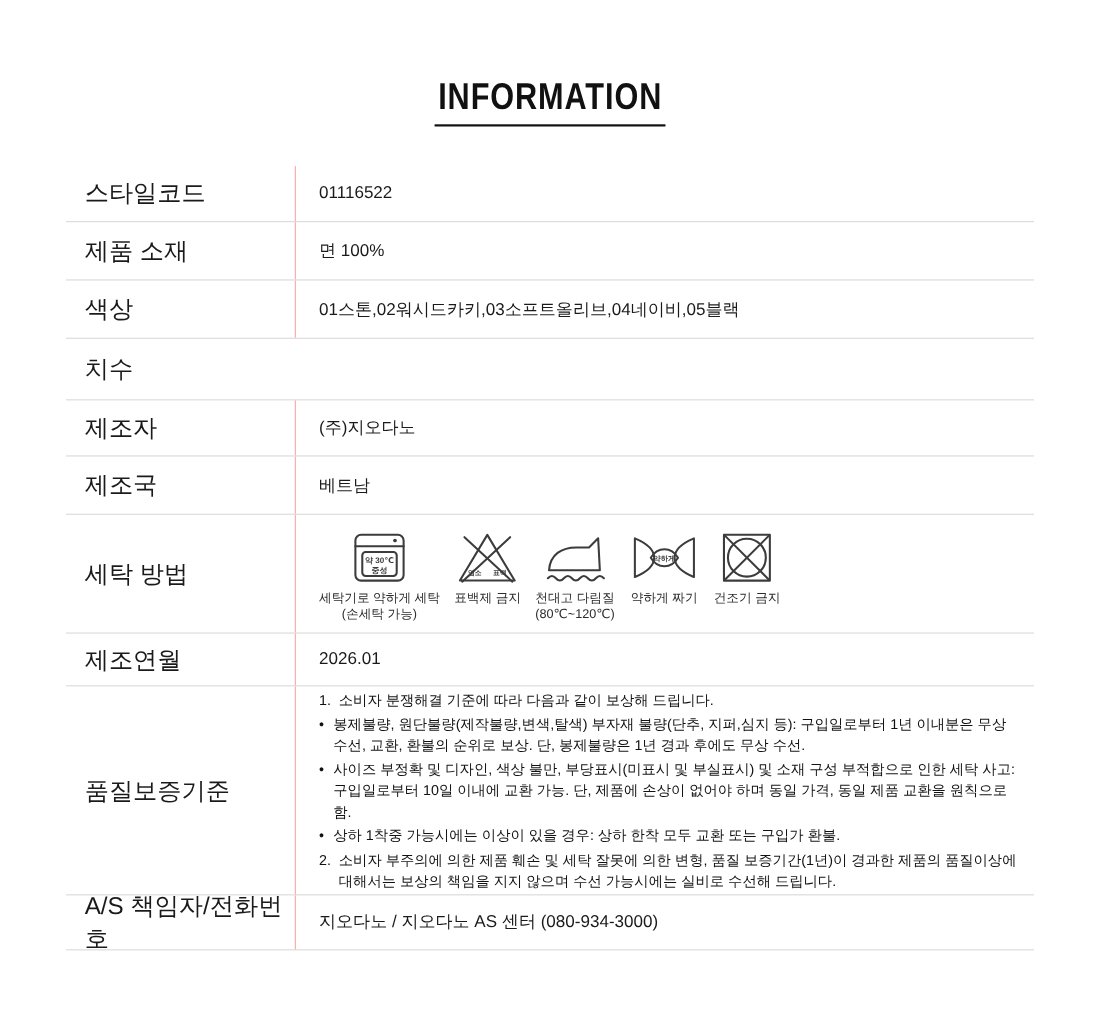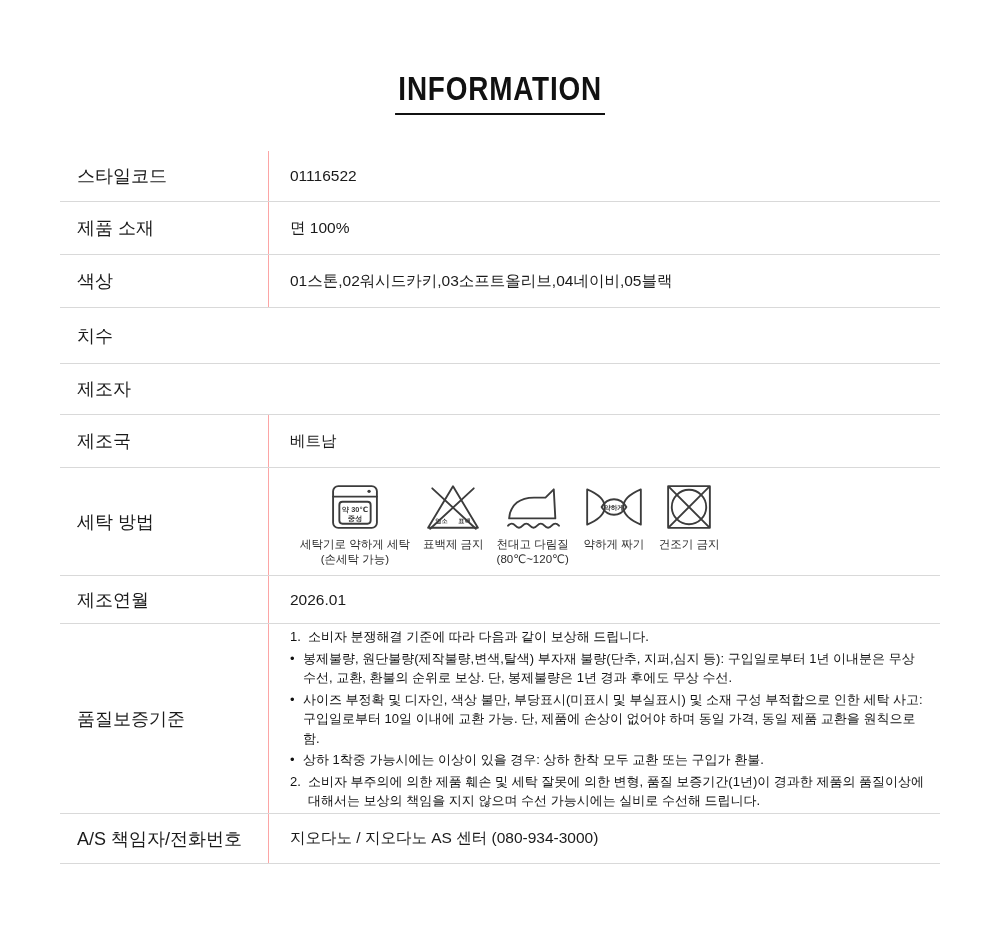--- a/index.html
+++ b/index.html
@@ -21,32 +21,32 @@
     padding:0 4px 6px 4px;
     color:#111;
   }
 
   
   .tbl{margin:36px 60px 0 60px;}
   .row{display:flex;border-bottom:1px solid #d9d9d9;box-sizing:border-box;}
   .cell-label{
     width:208px;flex:none;display:flex;align-items:center;
     padding-left:17px;box-sizing:border-box;
-    font-size:18px;color:#1a1a1a;
+    font-size:22px;color:#1a1a1a;
   }
   .cell-value{
     flex:1;border-left:1px solid #fca5a5;
     display:flex;align-items:center;
     padding-left:21px;padding-right:14px;box-sizing:border-box;
     font-size:15.5px;color:#1a1a1a;
   }
 
   
   .wash-value{align-items:flex-start;padding-top:14px;}
-  .wash-list{display:flex;align-items:flex-start;margin-left:10px;}
+  .wash-list{display:flex;align-items:flex-start;}
   .wash-item{display:flex;flex-direction:column;align-items:center;margin-right:13px;}
   .wash-iconbox{height:50px;display:flex;align-items:center;justify-content:center;}
   .wash-cap{margin-top:5px;text-align:center;font-size:11.5px;font-weight:400;color:#2b2b2b;line-height:1.3;white-space:nowrap;}
   .care-icon{stroke:#3c3c3c;fill:none;stroke-width:1.8;stroke-linecap:round;stroke-linejoin:round;}
   .care-icon text{stroke:none;fill:#3c3c3c;font-weight:700;font-family:"Liberation Sans","DejaVu Sans",sans-serif;}
 
   
   .warranty-value{flex-direction:column;align-items:stretch;justify-content:center;padding-top:14px;padding-bottom:14px;}
   .w-item{display:flex;font-size:13px;line-height:1.5;color:#111;margin:1px 0;}
   .w-marker{flex:none;margin-right:5px;}
@@ -79,20 +79,21 @@
       <div class="cell-label">색상</div>
       <div class="cell-value">01스톤,02워시드카키,03소프트올리브,04네이비,05블랙</div>
     </div>
 
     <div class="row" style="height:56px">
       <div class="cell-label">치수</div>
     </div>
 
     <div class="row" style="height:51px">
       <div class="cell-label">제조자</div>
+      <div class="cell-value">(주)지오다노</div>
     </div>
 
     <div class="row" style="height:53px">
       <div class="cell-label">제조국</div>
       <div class="cell-value">베트남</div>
     </div>
 
     <div class="row" style="height:108px">
       <div class="cell-label">세탁 방법</div>
       <div class="cell-value wash-value">

